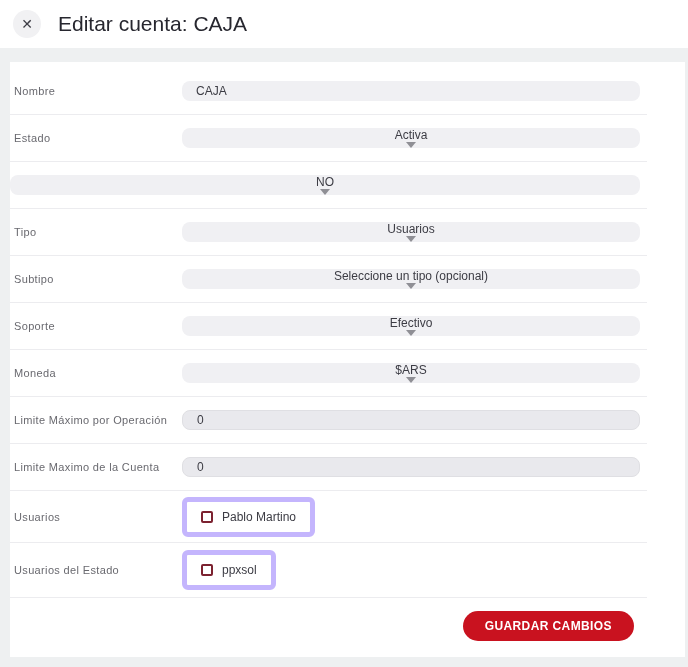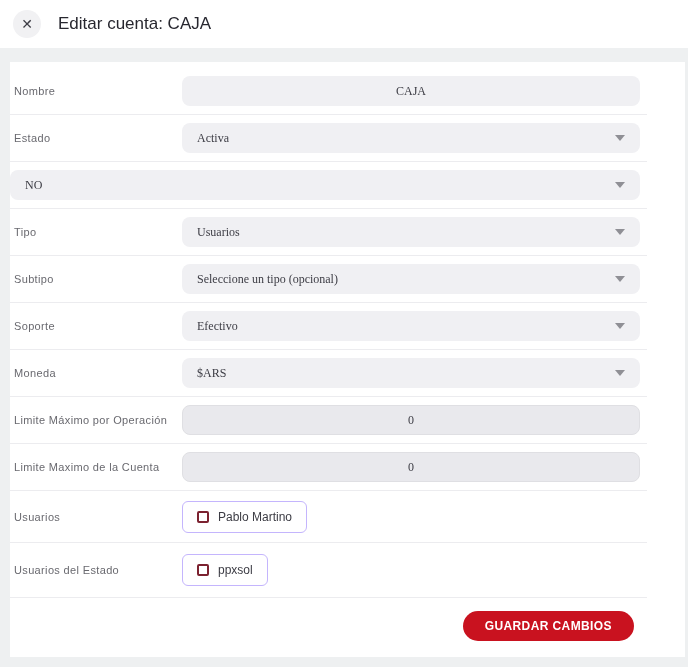--- a/index.html
+++ b/index.html
@@ -17,21 +17,21 @@
   }
   .close-btn {
     width: 28px; height: 28px; border-radius: 50%;
     background: #f1f1f3; border: none;
     display: flex; align-items: center; justify-content: center;
     font-size: 14px; color: #3c3c44; cursor: pointer;
     font-family: "Liberation Sans", sans-serif;
   }
   .header-title {
     margin-left: 17px;
-    font-size: 17px; color: #27272f; font-weight: 400;
+    font-size: 21px; color: #27272f; font-weight: 400;
   }
   
   .card {
     background: #ffffff;
     margin: 14px 3px 10px 10px;
     height: 595px;
     padding-top: 6px;
   }
   .row {
     display: flex; align-items: center;
@@ -42,46 +42,45 @@
   .row.tall-1 { height: 52px; }
   .row.tall-2 { height: 55px; }
   .row.button-row { height: 59px; border-bottom: none; justify-content: flex-end; }
   .row-label {
     width: 172px; padding-left: 4px;
     font-size: 11px; color: #69696f; letter-spacing: 0.35px;
     flex-shrink: 0;
   }
   .row-field { flex: 1; padding-right: 7px; }
   .text-input, .num-input, .select {
-    width: 100%; height: 30px;
+    width: 100%; height: 20px;
     border-radius: 8px;
     font-size: 12px; color: #3c3c44;
-    font-family: Liberation Serif, serif;
-    text-align: center;
+    font-family: Liberation Sans, sans-serif;
   }
   .text-input, .num-input {
     border: none; background: #f0f0f3; padding: 0 14px; outline: none;
   }
   .num-input { background: #e9e9ed; border: 1px solid #dfdfe3; }
   .select {
     background: #f0f0f3;
     display: flex; align-items: center; justify-content: space-between;
-    padding: 0 15px; cursor: pointer;
+    padding: 0 15px; cursor: pointer; flex-direction: column;
   }
   .caret {
     width: 0; height: 0;
     border-left: 5px solid transparent;
     border-right: 5px solid transparent;
     border-top: 6px solid #8f8f95;
   }
   
   .chip {
     display: inline-flex; align-items: center; gap: 9px;
     background: #ffffff;
-    border: 1px solid #c4b5fd; border-radius: 6px;
+    border: 5px solid #c4b5fd; border-radius: 6px;
     padding: 8px 14px; cursor: pointer;
     font-size: 12px; color: #3c3c44;
   }
   .checkbox {
     width: 12px; height: 12px;
     border: 2px solid #7c2230; border-radius: 2px;
     background: #ffffff; display: inline-block;
   }
   
   .save-btn {

